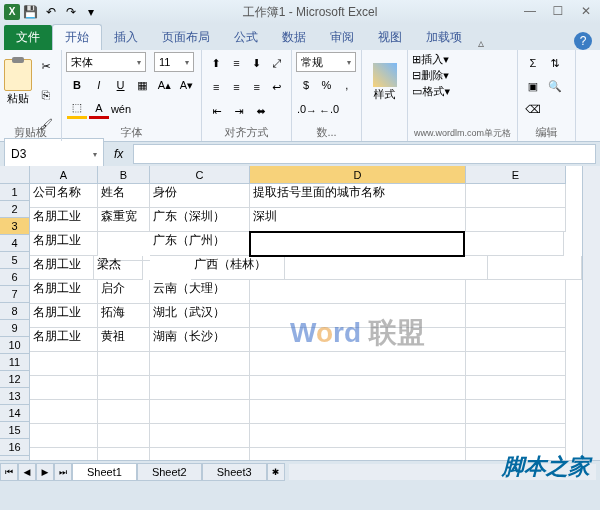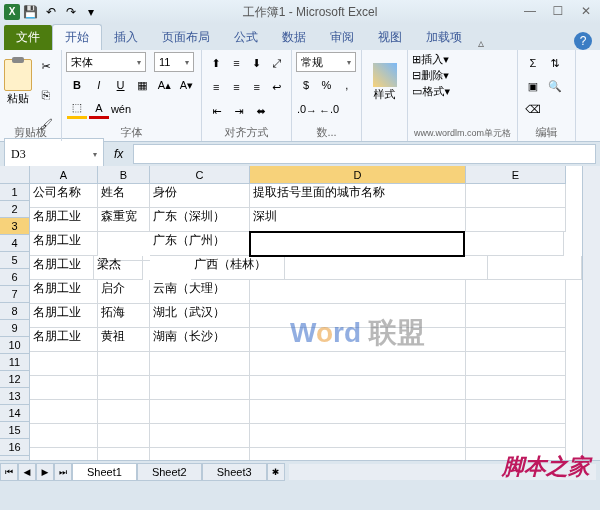--- a/index.html
+++ b/index.html
@@ -6,38 +6,38 @@
 body{font-family:"Microsoft YaHei",SimSun,Arial,sans-serif;font-size:12px;background:#dce6ee;width:600px;height:510px;overflow:hidden;position:relative;}
 .titlebar{height:24px;background:linear-gradient(#e8f1f8,#dce6ee);display:flex;align-items:center;padding:0 4px;}
 .qat{display:flex;gap:2px;align-items:center;}
 .qat-excel{width:16px;height:16px;background:#2a7d3a;border-radius:2px;color:#fff;font-size:10px;text-align:center;line-height:16px;font-weight:bold;}
 .qat-btn{width:18px;height:18px;display:flex;align-items:center;justify-content:center;cursor:pointer;}
 .title{flex:1;text-align:center;color:#555;}
 .winctrl{display:flex;gap:8px;}
 .winctrl span{width:20px;height:16px;text-align:center;cursor:pointer;color:#666;}
 .ribbon-tabs{height:26px;background:#dce6ee;display:flex;align-items:flex-end;padding:0 4px;}
 .tab{padding:4px 12px;cursor:pointer;color:#3b5998;}
-.tab.file{background:#4d7c0f;color:#fff;border-radius:2px 2px 0 0;}
+.tab.file{background:#15803d;color:#fff;border-radius:2px 2px 0 0;}
 .tab.active{background:#f5f8fc;border:1px solid #b8c9d8;border-bottom:none;border-radius:3px 3px 0 0;color:#3b5998;}
 .help-icon{margin-left:auto;width:18px;height:18px;background:#3b7dc4;border-radius:50%;color:#fff;text-align:center;line-height:18px;cursor:pointer;margin-right:4px;}
 .min-rib{cursor:pointer;padding:0 4px;color:#666;}
 .ribbon{height:92px;background:#f5f8fc;border-bottom:1px solid #b8c9d8;display:flex;}
 .group{border-right:1px solid #cfd9e5;padding:2px 4px;display:flex;flex-direction:column;position:relative;}
 .group-label{position:absolute;bottom:1px;left:0;right:0;text-align:center;color:#666;font-size:11px;}
 .group-content{flex:1;display:flex;gap:3px;}
 .btn-col{display:flex;flex-direction:column;justify-content:space-around;align-items:center;}
 .btn-lg{width:40px;height:60px;display:flex;flex-direction:column;align-items:center;justify-content:center;cursor:pointer;font-size:11px;}
 .btn-sm{width:20px;height:20px;display:flex;align-items:center;justify-content:center;cursor:pointer;margin:1px;font-size:11px;}
 .btn-row{display:flex;}
 .paste-icon{width:28px;height:32px;border:1px solid #d4a850;background:#fff1c9;border-radius:2px;position:relative;}
 .paste-icon::before{content:"";position:absolute;top:-3px;left:7px;width:12px;height:6px;background:#888;border-radius:2px;}
 .font-select{width:80px;height:20px;border:1px solid #aaa;background:#fff;font-size:11px;padding:0 4px;display:flex;align-items:center;justify-content:space-between;cursor:pointer;}
 .size-select{width:40px;height:20px;border:1px solid #aaa;background:#fff;font-size:11px;padding:0 4px;display:flex;align-items:center;justify-content:space-between;cursor:pointer;}
 .dropdown-arrow{font-size:8px;color:#666;}
-.namebox{width:100px;height:32px;background:#fff;border:1px solid #b8c9d8;padding:8px 6px;display:flex;align-items:center;justify-content:space-between;font-family:Liberation Serif, serif;}
+.namebox{width:100px;height:32px;background:#fff;border:1px solid #b8c9d8;padding:8px 6px;display:flex;align-items:center;justify-content:space-between;}
 .formulabar{height:24px;background:#dce6ee;display:flex;align-items:center;padding:2px 4px;gap:4px;}
 .fx{font-style:italic;cursor:pointer;padding:0 6px;}
 .formula-input{flex:1;height:20px;background:#fff;border:1px solid #b8c9d8;}
 .grid-area{background:#fff;height:294px;overflow:hidden;position:relative;}
 .corner{position:absolute;top:0;left:0;width:30px;height:18px;background:#e8edf3;border-right:1px solid #b8c9d8;border-bottom:1px solid #b8c9d8;}
 .colheaders{position:absolute;top:0;left:30px;right:18px;height:18px;display:flex;}
 .colh{background:#e8edf3;border-right:1px solid #b8c9d8;border-bottom:1px solid #b8c9d8;text-align:center;line-height:18px;font-size:11px;}
 .colh.sel{background:#f7d27a;}
 .rowheaders{position:absolute;top:18px;left:0;width:30px;}
 .rowh{height:17px;background:#e8edf3;border-right:1px solid #b8c9d8;border-bottom:1px solid #b8c9d8;text-align:center;line-height:17px;font-size:11px;}
@@ -59,21 +59,21 @@
 .sheet-tab.active{background:#fff;}
 .hscroll{flex:1;height:16px;background:#e8edf3;margin:0 4px;}
 .statusbar{height:22px;background:#dce6ee;display:flex;align-items:center;padding:0 6px;gap:8px;border-top:1px solid #b8c9d8;margin-top:40px;}
 .status-text{flex:1;font-size:11px;color:#555;}
 .view-btns{display:flex;}
 .view-btn{width:22px;height:18px;border:1px solid #b8c9d8;background:#e8edf3;cursor:pointer;}
 .view-btn.active{background:#f7d27a;}
 .zoom{display:flex;align-items:center;gap:4px;font-size:11px;}
 .zoom-slider{width:80px;height:4px;background:#b8c9d8;position:relative;}
 .zoom-thumb{width:8px;height:12px;background:#888;position:absolute;top:-4px;left:36px;}
-.corner-mark{position:absolute;right:10px;bottom:28px;font-size:22px;color:#be185d;font-weight:bold;font-style:italic;font-family:KaiTi,serif;}
+.corner-mark{position:absolute;right:10px;bottom:28px;font-size:22px;color:#0369a1;font-weight:bold;font-style:italic;font-family:KaiTi,serif;}
 </style>
 </head>
 <body>
 
 <div class="titlebar">
   <div class="qat">
     <div class="qat-excel">X</div>
     <div class="qat-btn">💾</div>
     <div class="qat-btn">↶</div>
     <div class="qat-btn">↷</div>

